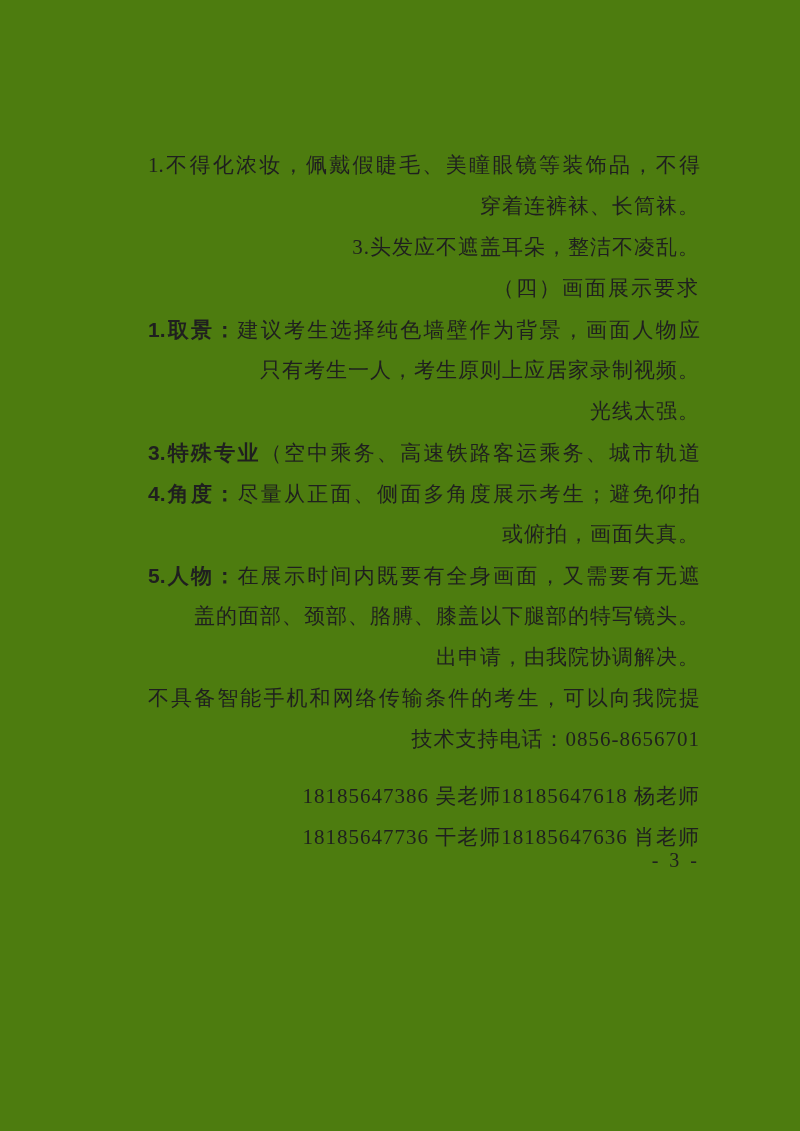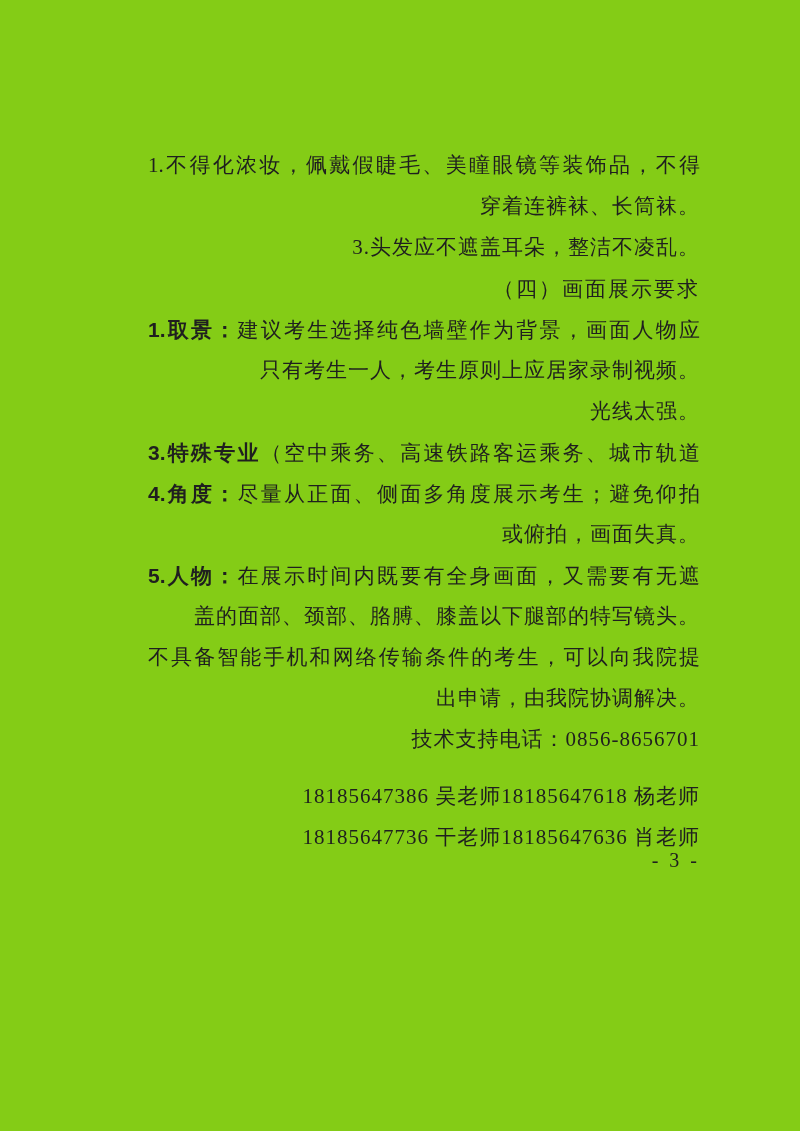--- a/index.html
+++ b/index.html
@@ -4,21 +4,21 @@
 <style>
   html, body {
     margin: 0;
     padding: 0;
     background: #ffffff;
   }
   .page {
     position: relative;
     width: 800px;
     height: 1131px;
-    background: #84cc16;
+    background: #4d7c0f;
     overflow: hidden;
     font-family: "Liberation Serif", "DejaVu Serif", serif;
     color: #1f1f1f;
   }
   .content {
     position: absolute;
     left: 100px;
     top: 145px;
     width: 600px;
   }
@@ -37,21 +37,21 @@
     letter-spacing: 0;
     text-align: justify;
     text-align-last: justify;
     text-justify: inter-character;
   }
   .seg-bold {
     font-weight: 700;
     font-family: "Liberation Sans", "DejaVu Sans", sans-serif;
   }
   .seg-kaiti {
-    font-family: Liberation Sans, sans-serif;
+    font-family: Liberation Mono, monospace;
     letter-spacing: 2px;
     margin-top: 28px;
   }
   .line.cols {
     padding-left: 44px;
     text-indent: 0;
   }
   .line.cols .col0 {
     display: inline-block;
     width: 226px;
@@ -81,21 +81,21 @@
         <div class="line indent"><span>3.头发应不遮盖耳朵，整洁不凌乱。</span></div>
         <div class="line indent"><span class="seg-kaiti">（四）画面展示要求</span></div>
         <div class="line indent justify"><span class="seg-bold">1.取景：</span><span>建议考生选择纯色墙壁作为背景，画面人物应</span></div>
         <div class="line"><span>只有考生一人，考生原则上应居家录制视频。</span></div>
         <div class="line"><span>光线太强。</span></div>
         <div class="line indent justify"><span class="seg-bold">3.特殊专业</span><span>（空中乘务、高速铁路客运乘务、城市轨道</span></div>
         <div class="line indent justify"><span class="seg-bold">4.角度：</span><span>尽量从正面、侧面多角度展示考生；避免仰拍</span></div>
         <div class="line"><span>或俯拍，画面失真。</span></div>
         <div class="line indent justify"><span class="seg-bold">5.人物：</span><span>在展示时间内既要有全身画面，又需要有无遮</span></div>
         <div class="line"><span>盖的面部、颈部、胳膊、膝盖以下腿部的特写镜头。</span></div>
+        <div class="line"><span>出申请，由我院协调解决。</span></div>
         <div class="line indent justify"><span>不具备智能手机和网络传输条件的考生，可以向我院提</span></div>
-        <div class="line"><span>出申请，由我院协调解决。</span></div>
         <div class="line indent"><span>技术支持电话：0856-8656701</span></div>
         <div class="line cols"><span class="col col0">18185647386 吴老师</span><span class="col col1">18185647618 杨老师</span></div>
         <div class="line cols"><span class="col col0">18185647736 干老师</span><span class="col col1">18185647636 肖老师</span></div>
       </div>
     <div class="page-number">- 3 -</div>
   </div>
 </div>
 
 </body></html>

